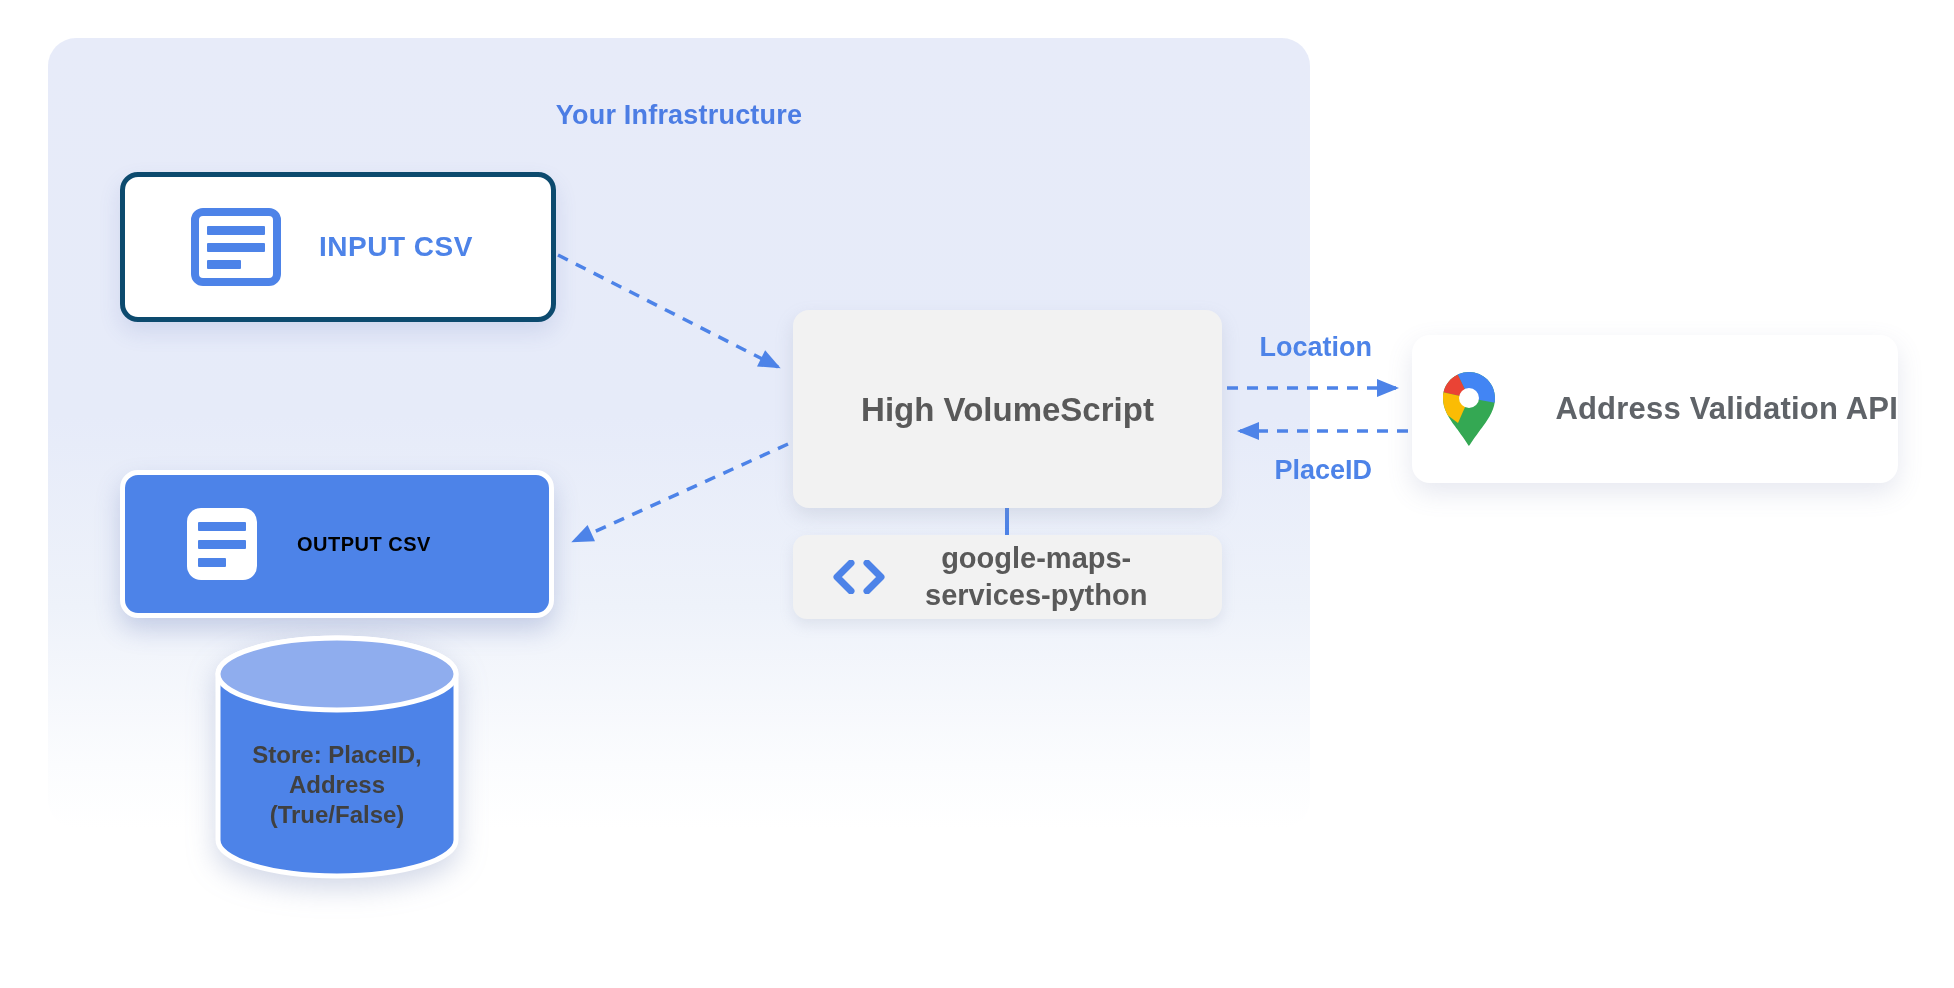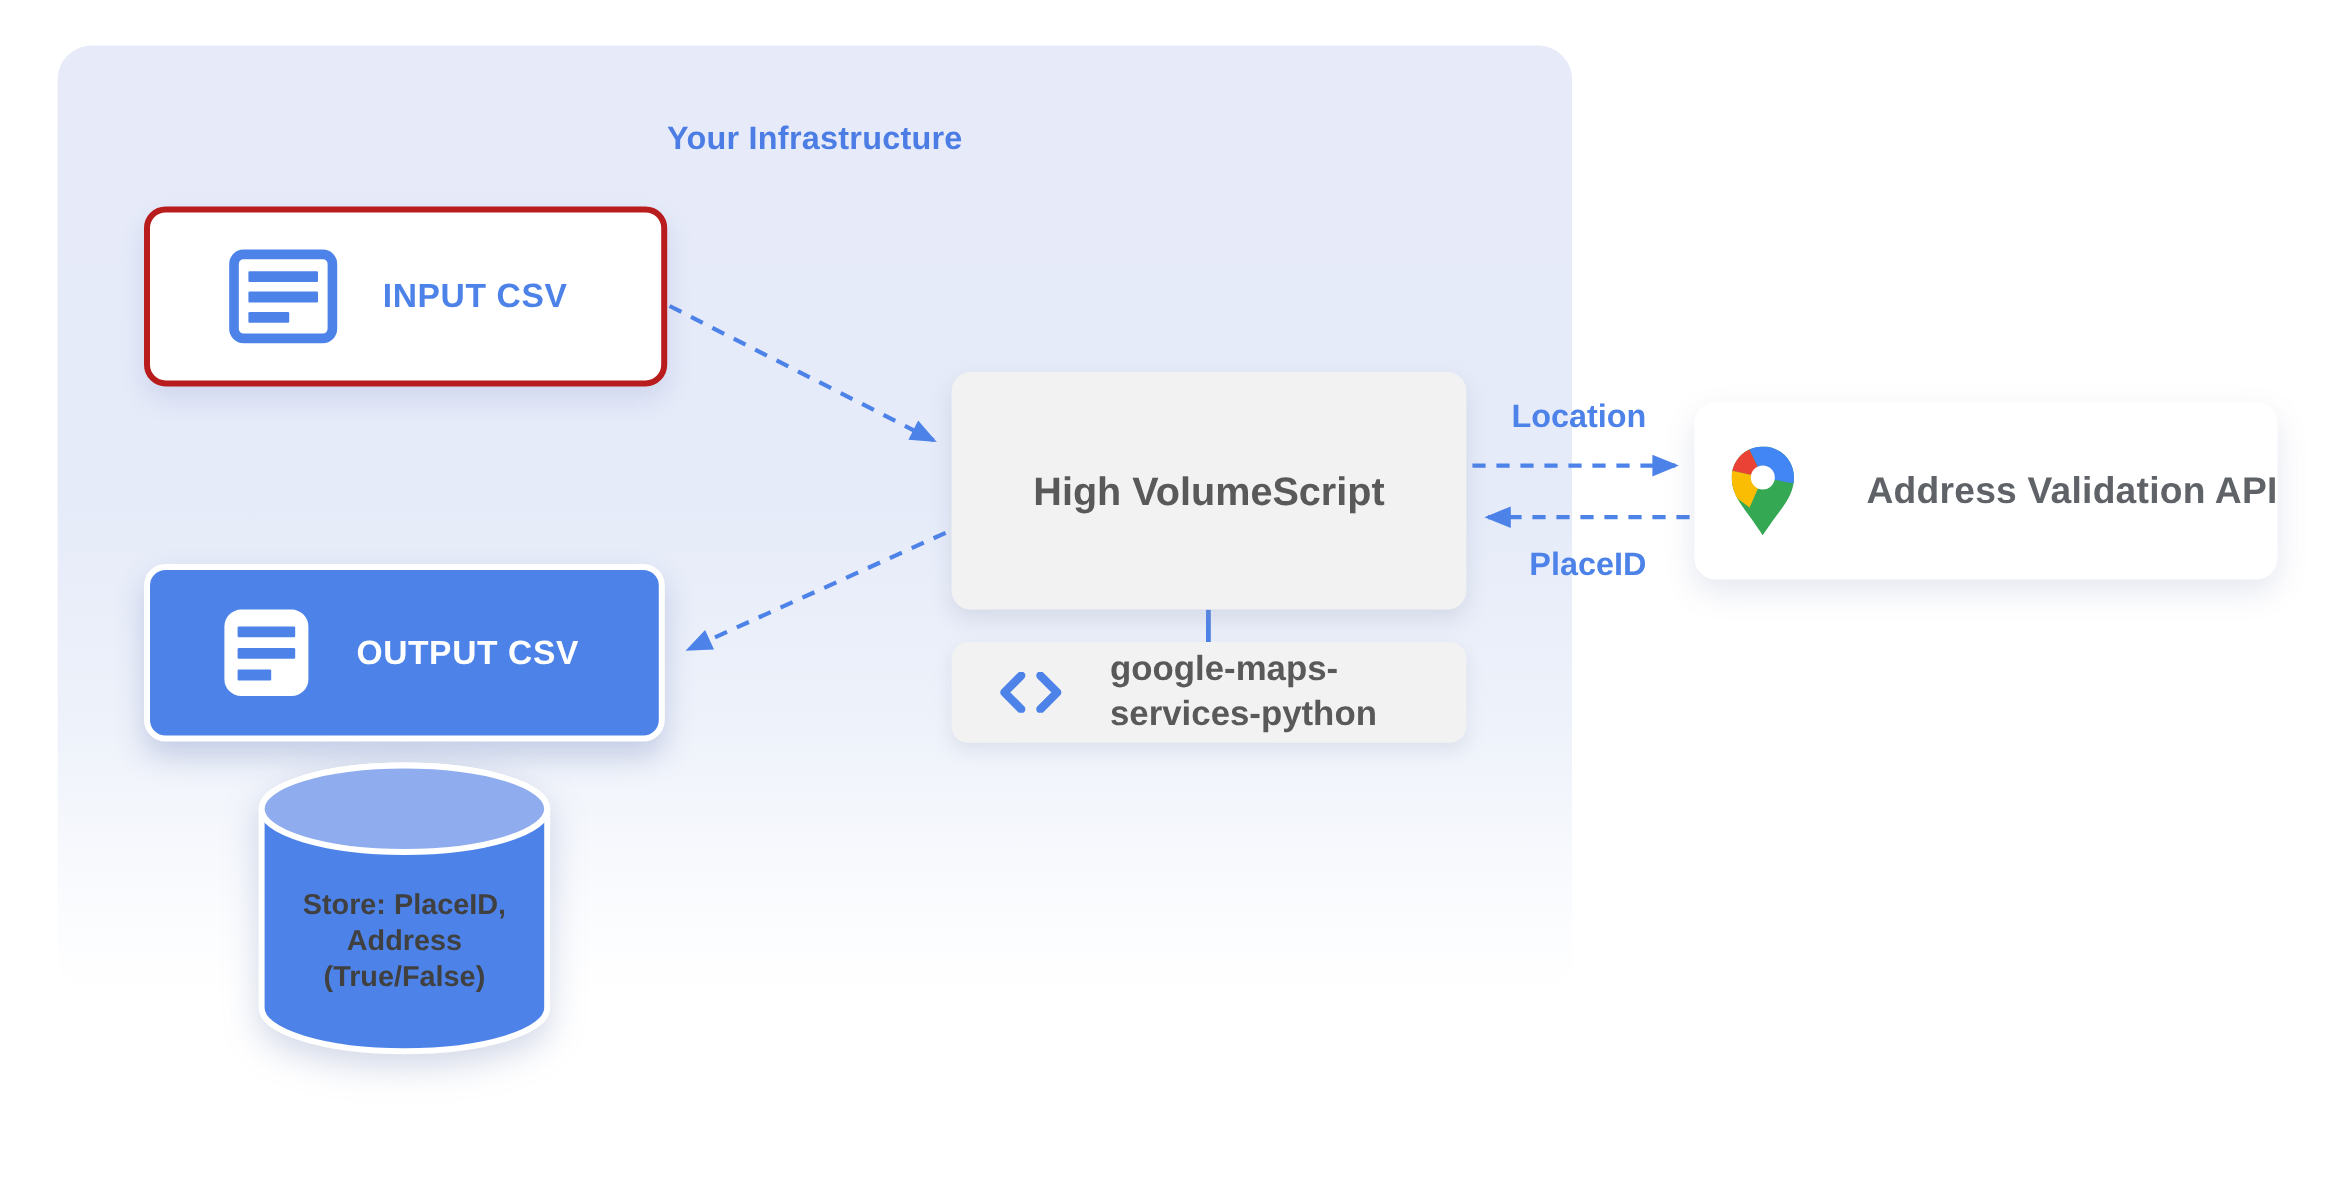--- a/index.html
+++ b/index.html
@@ -17,32 +17,32 @@
   }
   .infra-title{
     position:absolute;top:62px;left:0;width:100%;
     text-align:center;font-size:27px;font-weight:700;color:#4c7de4;
     letter-spacing:.2px;
   }
   
   .node{position:absolute;box-sizing:border-box;display:flex;align-items:center;}
   .input-box{
     left:120px;top:172px;width:436px;height:150px;
-    background:#ffffff;border:5px solid #b91c1c;border-radius:18px;
+    background:#ffffff;border:5px solid #0c4a6e;border-radius:18px;
     box-shadow:0 10px 22px rgba(70,95,170,.14);
     padding-left:66px;gap:38px;
   }
   .output-box{
     left:120px;top:470px;width:434px;height:148px;
     background:#4d83e8;border:5px solid #ffffff;border-radius:18px;
     box-shadow:0 12px 24px rgba(70,95,170,.25);
     padding-left:62px;gap:40px;
   }
   .csv-label-blue{font-size:28px;font-weight:700;color:#4d83e8;letter-spacing:.5px;}
-  .csv-label-white{font-size:28px;font-weight:700;color:#ffffff;letter-spacing:.5px;}
+  .csv-label-white{font-size:20px;font-weight:700;color:#000000;letter-spacing:.5px;}
   
   .doc-outline{
     width:58px;height:62px;border:8px solid #4d83e8;border-radius:12px;background:#fff;
     display:flex;flex-direction:column;justify-content:center;gap:8px;padding:0 8px;flex:0 0 auto;
   }
   .doc-outline .bar{height:9px;background:#4d83e8;border-radius:1px;}
   .doc-solid{
     width:70px;height:72px;background:#ffffff;border-radius:14px;
     display:flex;flex-direction:column;justify-content:center;gap:9px;padding:0 11px;
     box-sizing:border-box;flex:0 0 auto;
@@ -56,21 +56,21 @@
     box-shadow:0 8px 18px rgba(140,150,175,.22);
     flex-direction:row;justify-content:center;
     text-align:center;font-size:33px;font-weight:700;color:#595959;line-height:49px;
   }
   .lib-box{
     left:793px;top:535px;width:429px;height:84px;
     background:#f2f2f2;border-radius:14px;
     box-shadow:0 6px 14px rgba(140,150,175,.18);
     padding-left:40px;gap:40px;
   }
-  .lib-text{font-size:29px;font-weight:700;color:#595959;line-height:37px;text-align:left;}
+  .lib-text{font-size:29px;font-weight:700;color:#595959;line-height:37px;text-align:center;}
   
   .api-box{
     left:1412px;top:335px;width:486px;height:148px;
     background:#ffffff;border-radius:18px;
     box-shadow:0 10px 26px rgba(100,115,160,.16);
     padding-left:30px;gap:26px;justify-content:space-between;
   }
   .api-label{font-size:31px;font-weight:700;color:#5f6368;letter-spacing:.2px;}
   
   .cylinder{position:absolute;left:212px;top:632px;width:250px;height:250px;}

